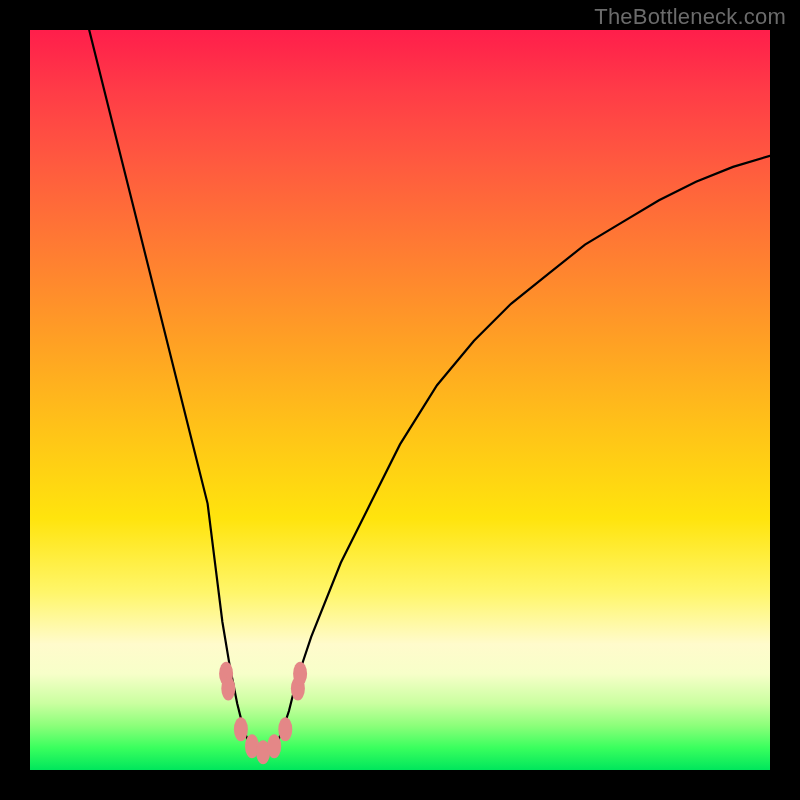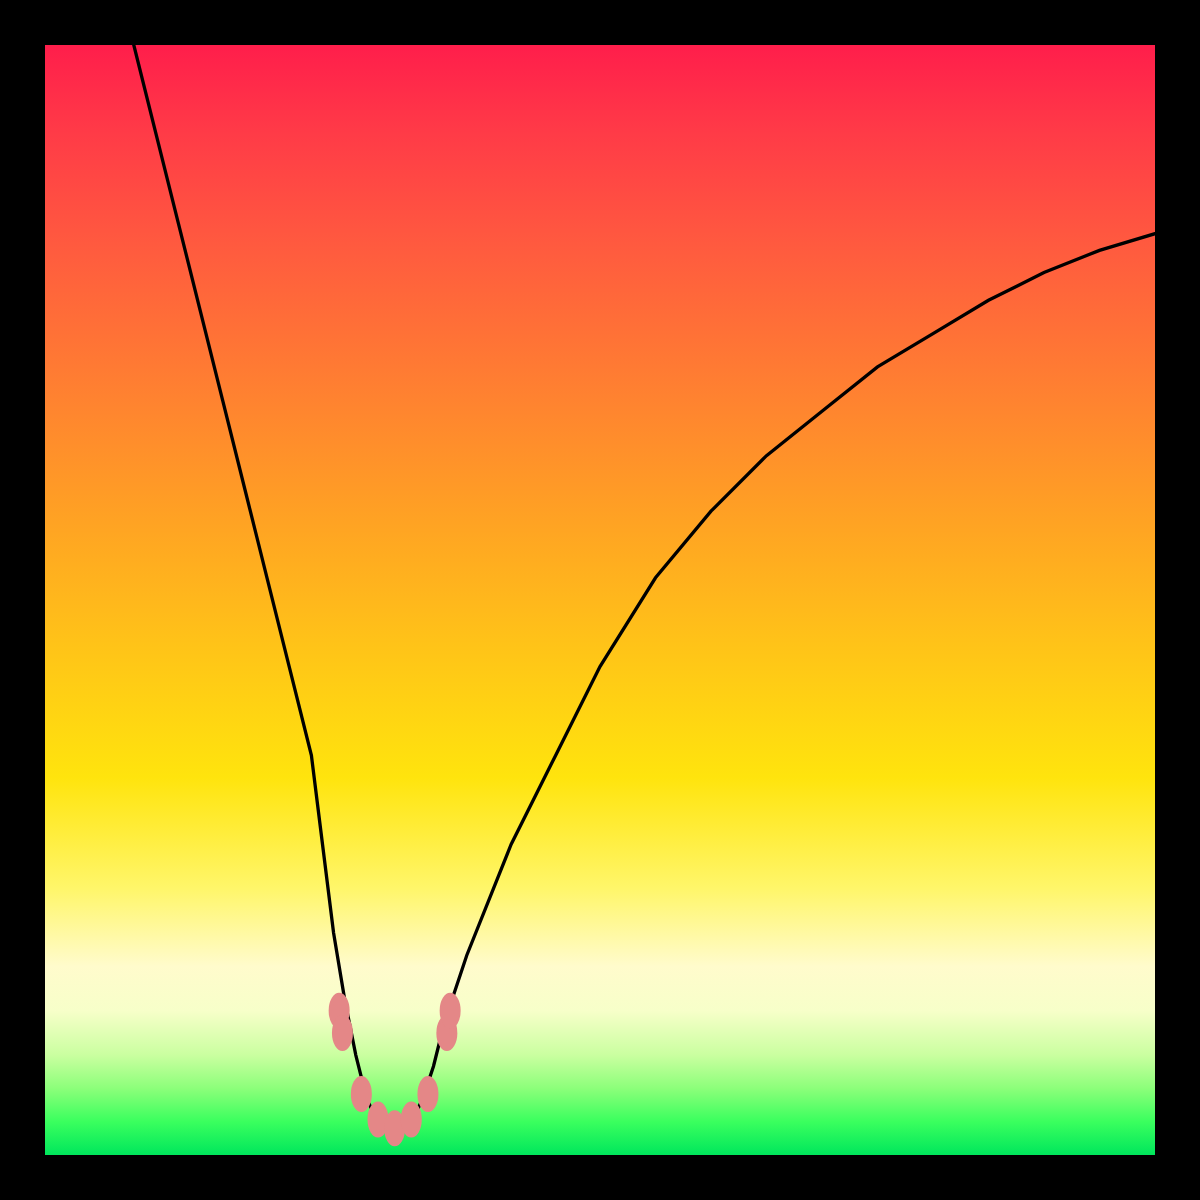--- a/index.html
+++ b/index.html
@@ -64,20 +64,21 @@
   
   .marker {
     fill: #e48787;
     stroke: none;
   }
 </style>
 </head>
 <body>
 
 <div class="frame">
+  <div class="watermark">TheBottleneck.com</div>
   <div class="plot">
     <svg class="curve" viewBox="0 0 740 740" preserveAspectRatio="none">
       <path id="curve-path" fill="none" stroke="#000000" stroke-width="2.2" stroke-linecap="round" d="M59.2 0.0 L74.0 59.2 L88.8 118.4 L103.6 177.6 L118.4 236.8 L133.2 296.0 L148.0 355.2 L162.8 414.4 L177.6 473.6 L185.0 532.8 L192.4 592.0 L199.8 636.4 L207.2 673.4 L214.6 703.0 L222.0 717.8 L229.4 725.2 L236.8 725.2 L244.2 717.8 L251.6 703.0 L259.0 680.8 L266.4 651.2 L281.2 606.8 L310.8 532.8 L340.4 473.6 L370.0 414.4 L407.0 355.2 L444.0 310.8 L481.0 273.8 L518.0 244.2 L555.0 214.6 L592.0 192.4 L629.0 170.2 L666.0 151.7 L703.0 136.9 L740.0 125.8"></path>
       <g id="markers-group">
           <ellipse cx="196.1" cy="643.8" rx="7" ry="12" class="marker" fill="#e48787"></ellipse>
           <ellipse cx="198.3" cy="658.6" rx="7" ry="12" class="marker" fill="#e48787"></ellipse>
           <ellipse cx="210.9" cy="699.3" rx="7" ry="12" class="marker" fill="#e48787"></ellipse>
           <ellipse cx="222.0" cy="716.3" rx="7" ry="12" class="marker" fill="#e48787"></ellipse>
           <ellipse cx="233.1" cy="722.2" rx="7" ry="12" class="marker" fill="#e48787"></ellipse>
           <ellipse cx="244.2" cy="716.3" rx="7" ry="12" class="marker" fill="#e48787"></ellipse>

